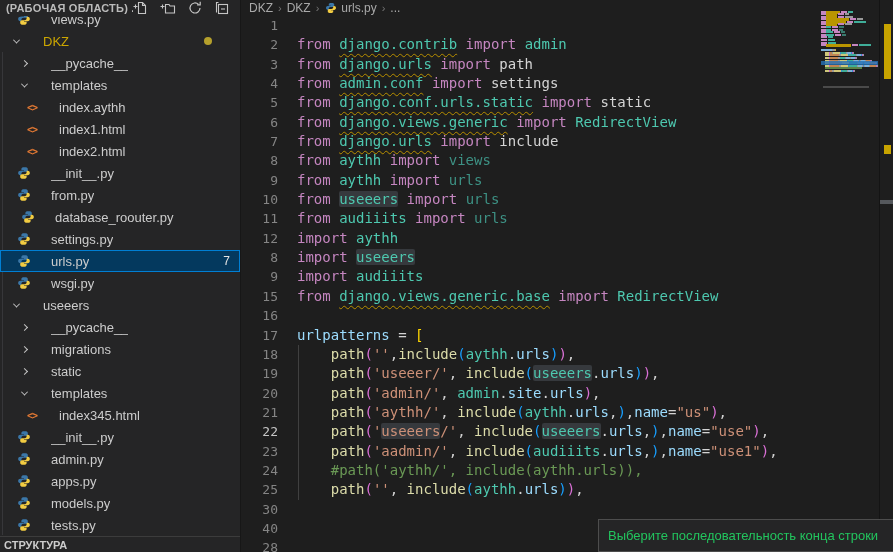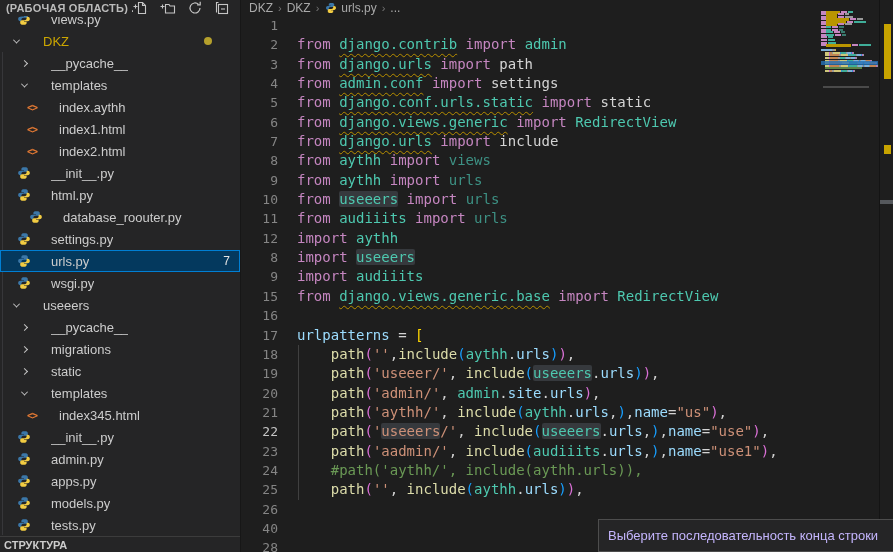--- a/index.html
+++ b/index.html
@@ -92,21 +92,21 @@
     border-left:1px solid #141414; }
   .rmark { position:absolute; background:#c8a400; }
   .rmark.m1 { left:4px; top:24px; width:7px; height:55px; }
   .rmark.m2 { left:4px; top:145px; width:7px; height:9px; }
   .rmark.grey { left:0; top:200px; width:15px; height:4px; background:#55585c; }
 
   
   .eol-tooltip { position:absolute; right:0; bottom:0; width:295px; height:33px;
     background:#252526; border:1px solid #4d4d4d; border-right:none;
     display:flex; align-items:center; padding:0 9px; z-index:20; }
-  .eol-tooltip span { font-size:13px; color:#c4b5fd; white-space:nowrap; }
+  .eol-tooltip span { font-size:13px; color:#22c55e; white-space:nowrap; }
 </style>
 </head>
 <body>
 
 <div class="app">
 
   <div class="sidebar">
     <div class="tree-guide"></div>
     <div class="tree" id="file-tree">
         <div class="trow" style="padding-left: 16px;">
@@ -158,23 +158,23 @@
           </span>
           <span class="tlabel">__init__.py</span>
         </div>
         <div class="trow" style="padding-left: 16px;">
           <span class="tico">
             <svg width="14" height="14" viewBox="0 0 24 24">
               <path fill="#3b77a8" d="M11.8 2c-2.6 0-4.3 1.1-4.3 3v2.3h4.5v.9H5.6C3.6 8.2 2 9.7 2 12s1.6 3.8 3.6 3.8h1.9v-2.4c0-1.9 1.6-3.4 3.5-3.4h4.7c1.6 0 2.8-1.3 2.8-2.9V5c0-1.9-1.7-3-4.7-3z"></path>
               <path fill="#f2cc42" d="M12.2 22c2.6 0 4.3-1.1 4.3-3v-2.3H12v-.9h6.4c2 0 3.6-1.5 3.6-3.8s-1.6-3.8-3.6-3.8h-1.9v2.4c0 1.9-1.6 3.4-3.5 3.4H8.3c-1.6 0-2.8 1.3-2.8 2.9V19c0 1.9 1.7 3 4.7 3z"></path>
             </svg>
           </span>
-          <span class="tlabel">html.py</span>
-        </div>
-        <div class="trow" style="padding-left: 28px;">
+          <span class="tlabel">from.py</span>
+        </div>
+        <div class="trow" style="padding-left: 20px;">
           <span class="tico">
             <svg width="14" height="14" viewBox="0 0 24 24">
               <path fill="#3b77a8" d="M11.8 2c-2.6 0-4.3 1.1-4.3 3v2.3h4.5v.9H5.6C3.6 8.2 2 9.7 2 12s1.6 3.8 3.6 3.8h1.9v-2.4c0-1.9 1.6-3.4 3.5-3.4h4.7c1.6 0 2.8-1.3 2.8-2.9V5c0-1.9-1.7-3-4.7-3z"></path>
               <path fill="#f2cc42" d="M12.2 22c2.6 0 4.3-1.1 4.3-3v-2.3H12v-.9h6.4c2 0 3.6-1.5 3.6-3.8s-1.6-3.8-3.6-3.8h-1.9v2.4c0 1.9-1.6 3.4-3.5 3.4H8.3c-1.6 0-2.8 1.3-2.8 2.9V19c0 1.9 1.7 3 4.7 3z"></path>
             </svg>
           </span>
           <span class="tlabel">database_roouter.py</span>
         </div>
         <div class="trow" style="padding-left: 16px;">
           <span class="tico">
@@ -367,21 +367,21 @@
           <div class="cline"><span class="ln">16</span><span class="lc"></span></div>
           <div class="cline"><span class="ln">17</span><span class="lc"><span class="tk-var">urlpatterns</span><span class="tk-pl"> = </span><span class="tk-b1">[</span></span></div>
           <div class="cline"><span class="ln">18</span><span class="lc"><span class="tk-ws">    </span><span class="tk-fn">path</span><span class="tk-b2">(</span><span class="tk-str">''</span><span class="tk-pl">,</span><span class="tk-fn">include</span><span class="tk-b3">(</span><span class="tk-mod">aythh</span><span class="tk-pl">.</span><span class="tk-var">urls</span><span class="tk-b3">)</span><span class="tk-b2">)</span><span class="tk-pl">,</span></span></div>
           <div class="cline"><span class="ln">19</span><span class="lc"><span class="tk-ws">    </span><span class="tk-fn">path</span><span class="tk-b2">(</span><span class="tk-str">'useeer/'</span><span class="tk-pl">, </span><span class="tk-fn">include</span><span class="tk-b3">(</span><span class="tk-mod tk-hl">useeers</span><span class="tk-pl">.</span><span class="tk-var">urls</span><span class="tk-b3">)</span><span class="tk-b2">)</span><span class="tk-pl">,</span></span></div>
           <div class="cline"><span class="ln">20</span><span class="lc"><span class="tk-ws">    </span><span class="tk-fn">path</span><span class="tk-b2">(</span><span class="tk-str">'admin/'</span><span class="tk-pl">, </span><span class="tk-mod">admin</span><span class="tk-pl">.</span><span class="tk-var">site</span><span class="tk-pl">.</span><span class="tk-var">urls</span><span class="tk-b2">)</span><span class="tk-pl">,</span></span></div>
           <div class="cline"><span class="ln">21</span><span class="lc"><span class="tk-ws">    </span><span class="tk-fn">path</span><span class="tk-b2">(</span><span class="tk-str">'aythh/'</span><span class="tk-pl">, </span><span class="tk-fn">include</span><span class="tk-b3">(</span><span class="tk-mod">aythh</span><span class="tk-pl">.</span><span class="tk-var">urls</span><span class="tk-pl">,</span><span class="tk-b3">)</span><span class="tk-pl">,</span><span class="tk-var">name</span><span class="tk-pl">=</span><span class="tk-str">"us"</span><span class="tk-b2">)</span><span class="tk-pl">,</span></span></div>
           <div class="cline"><span class="ln act">22</span><span class="lc"><span class="tk-ws">    </span><span class="tk-fn">path</span><span class="tk-b2">(</span><span class="tk-str">'</span><span class="tk-str tk-hl">useeers</span><span class="tk-str">/'</span><span class="tk-pl">, </span><span class="tk-fn">include</span><span class="tk-b3">(</span><span class="tk-mod tk-hl">useeers</span><span class="tk-pl">.</span><span class="tk-var">urls</span><span class="tk-pl">,</span><span class="tk-b3">)</span><span class="tk-pl">,</span><span class="tk-var">name</span><span class="tk-pl">=</span><span class="tk-str">"use"</span><span class="tk-b2">)</span><span class="tk-pl">,</span></span></div>
           <div class="cline"><span class="ln">23</span><span class="lc"><span class="tk-ws">    </span><span class="tk-fn">path</span><span class="tk-b2">(</span><span class="tk-str">'aadmin/'</span><span class="tk-pl">, </span><span class="tk-fn">include</span><span class="tk-b3">(</span><span class="tk-mod">audiiits</span><span class="tk-pl">.</span><span class="tk-var">urls</span><span class="tk-pl">,</span><span class="tk-b3">)</span><span class="tk-pl">,</span><span class="tk-var">name</span><span class="tk-pl">=</span><span class="tk-str">"use1"</span><span class="tk-b2">)</span><span class="tk-pl">,</span></span></div>
           <div class="cline"><span class="ln">24</span><span class="lc"><span class="tk-ws">    </span><span class="tk-cmt">#path('aythh/', include(aythh.urls)),</span></span></div>
           <div class="cline"><span class="ln">25</span><span class="lc"><span class="tk-ws">    </span><span class="tk-fn">path</span><span class="tk-b2">(</span><span class="tk-str">''</span><span class="tk-pl">, </span><span class="tk-fn">include</span><span class="tk-b3">(</span><span class="tk-mod">aythh</span><span class="tk-pl">.</span><span class="tk-var">urls</span><span class="tk-b3">)</span><span class="tk-b2">)</span><span class="tk-pl">,</span></span></div>
-          <div class="cline"><span class="ln">26</span><span class="lc"></span></div>
+          <div class="cline"><span class="ln">30</span><span class="lc"></span></div>
           <div class="cline"><span class="ln">40</span><span class="lc"></span></div>
           <div class="cline"><span class="ln">28</span><span class="lc"></span></div>
         </div>
     </div>
 
     <div class="minimap" id="minimap">
         <div class="mrow" style="top: 0px;"></div>
         <div class="mrow" style="top: 2.58px;">
           <i class="mtk" style="width: 5px; background: rgb(197, 134, 192);"></i>
           <i class="mtk" style="width: 14px; background: rgb(185, 149, 0); height: 3px;"></i>

